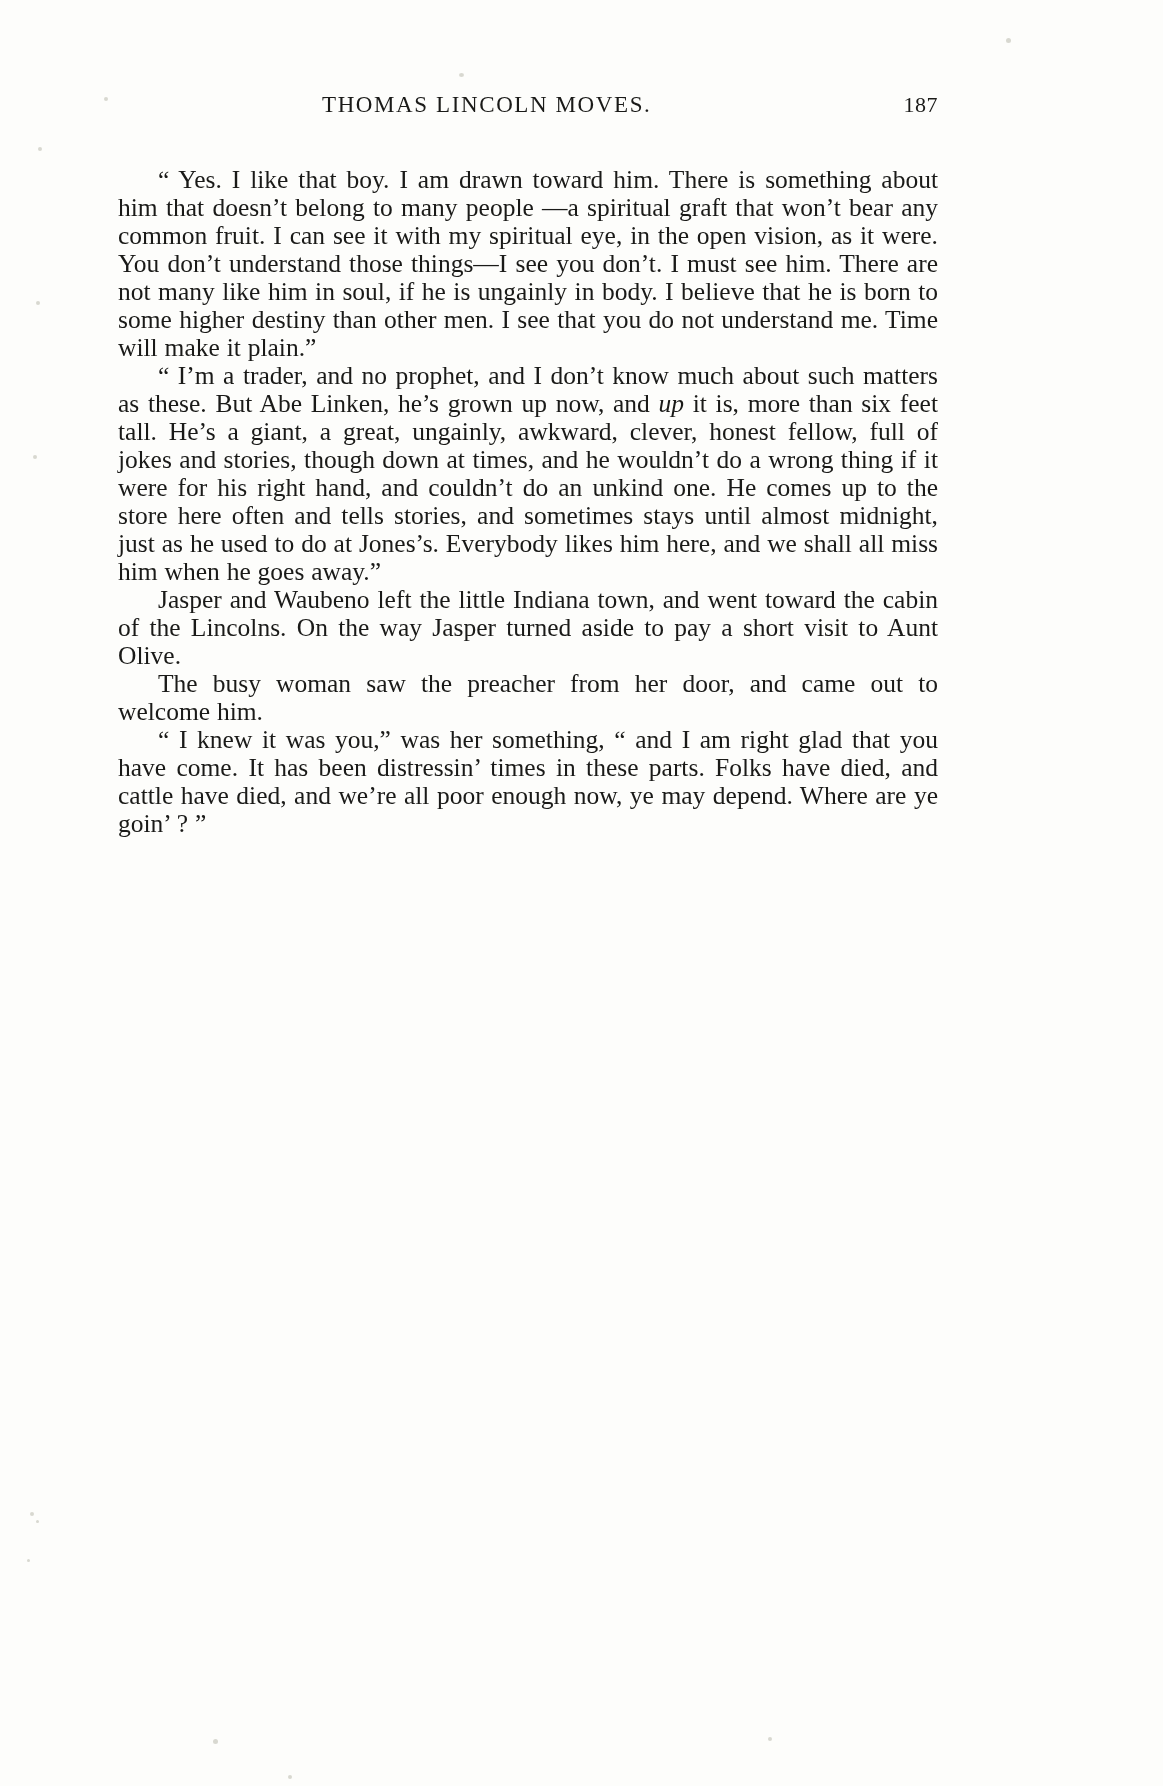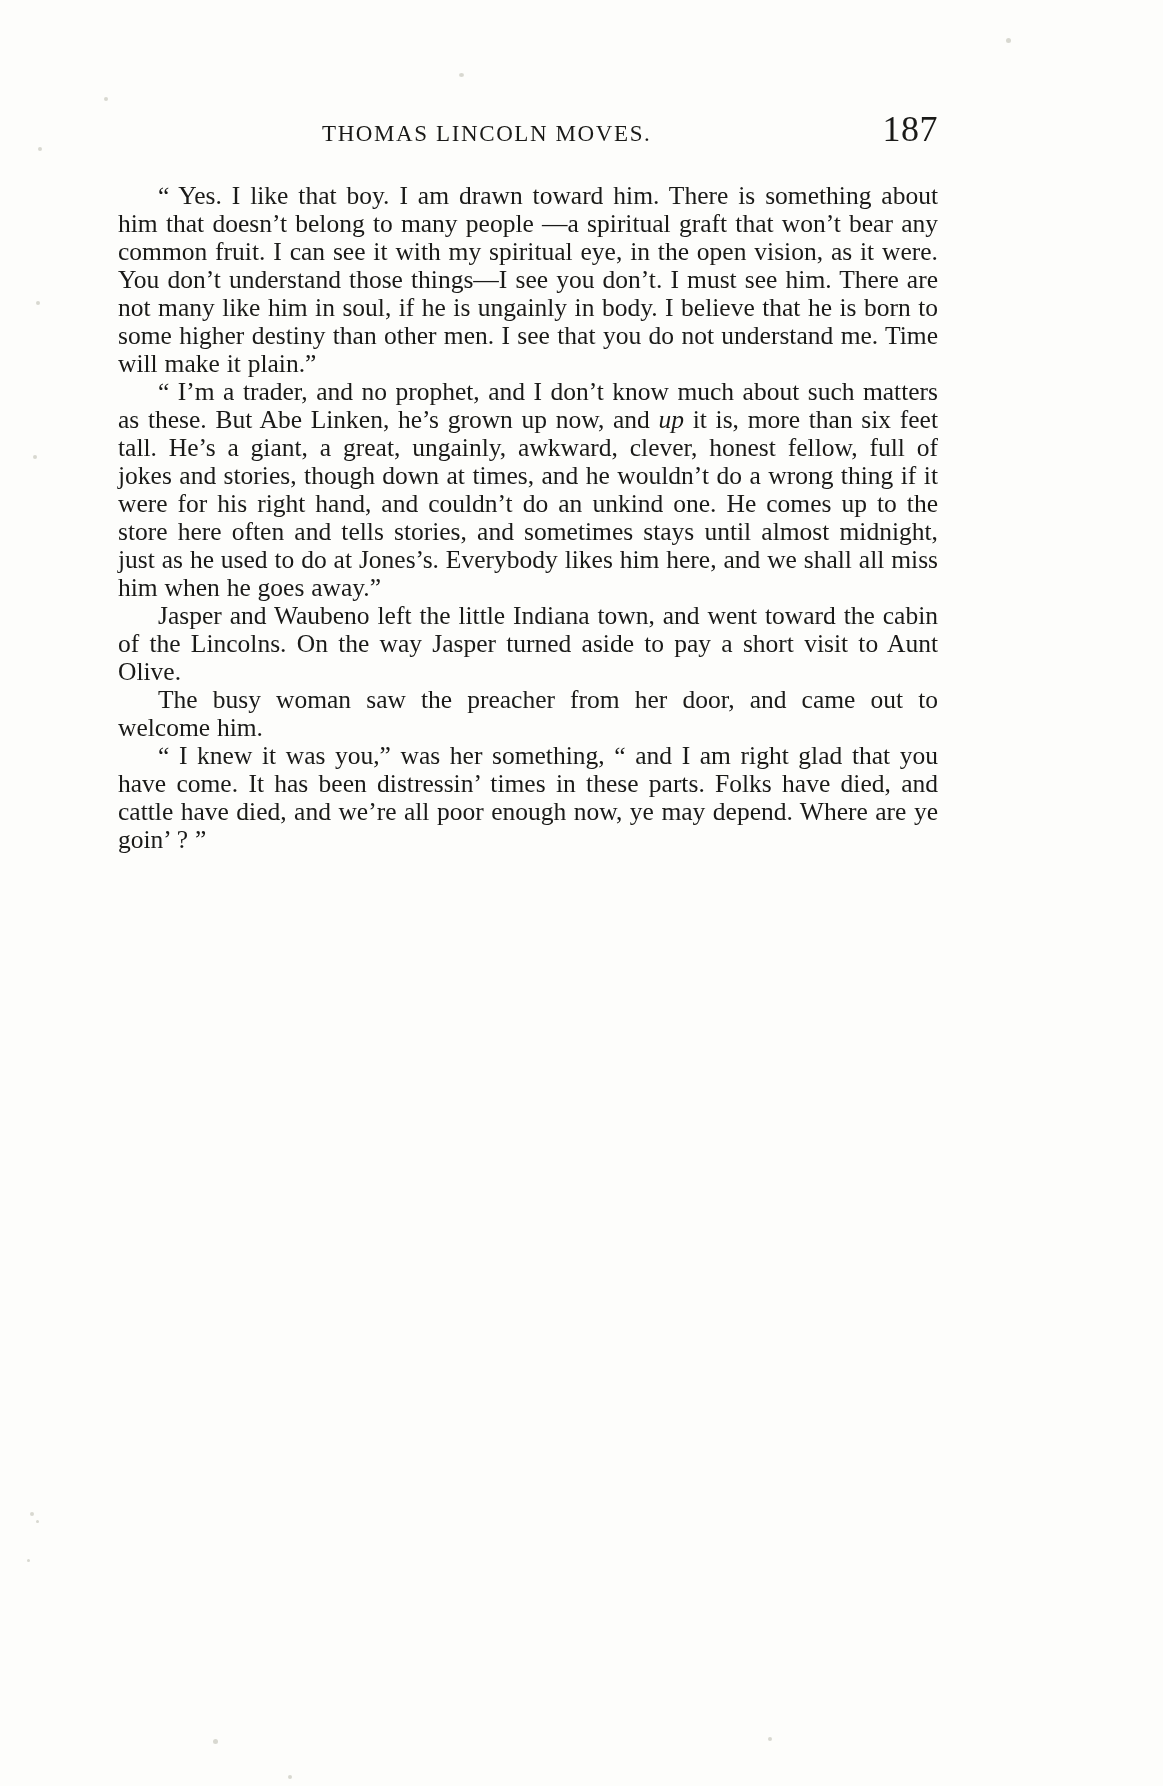--- a/index.html
+++ b/index.html
@@ -18,37 +18,37 @@
   }
   .speck {
     position: absolute;
     background: #b9b9ad;
     border-radius: 50%;
     opacity: 0.55;
   }
   .content {
     position: absolute;
     left: 118px;
-    top: 108px;
+    top: 92px;
     width: 820px;
   }
   .running-head {
     display: flex;
     align-items: baseline;
     justify-content: flex-start;
     height: 52px;
   }
   .running-head .title {
     font-size: 23px;
     letter-spacing: 1.6px;
     margin-left: 204px;
     white-space: nowrap;
   }
   .running-head .folio {
-    font-size: 36px;
+    font-size: 22px;
     margin-left: auto;
     letter-spacing: 0.5px;
   }
   .body-text {
     margin-top: 22px;
   }
   p.para {
     margin: 0;
     font-size: 25.5px;
     line-height: 28px;

